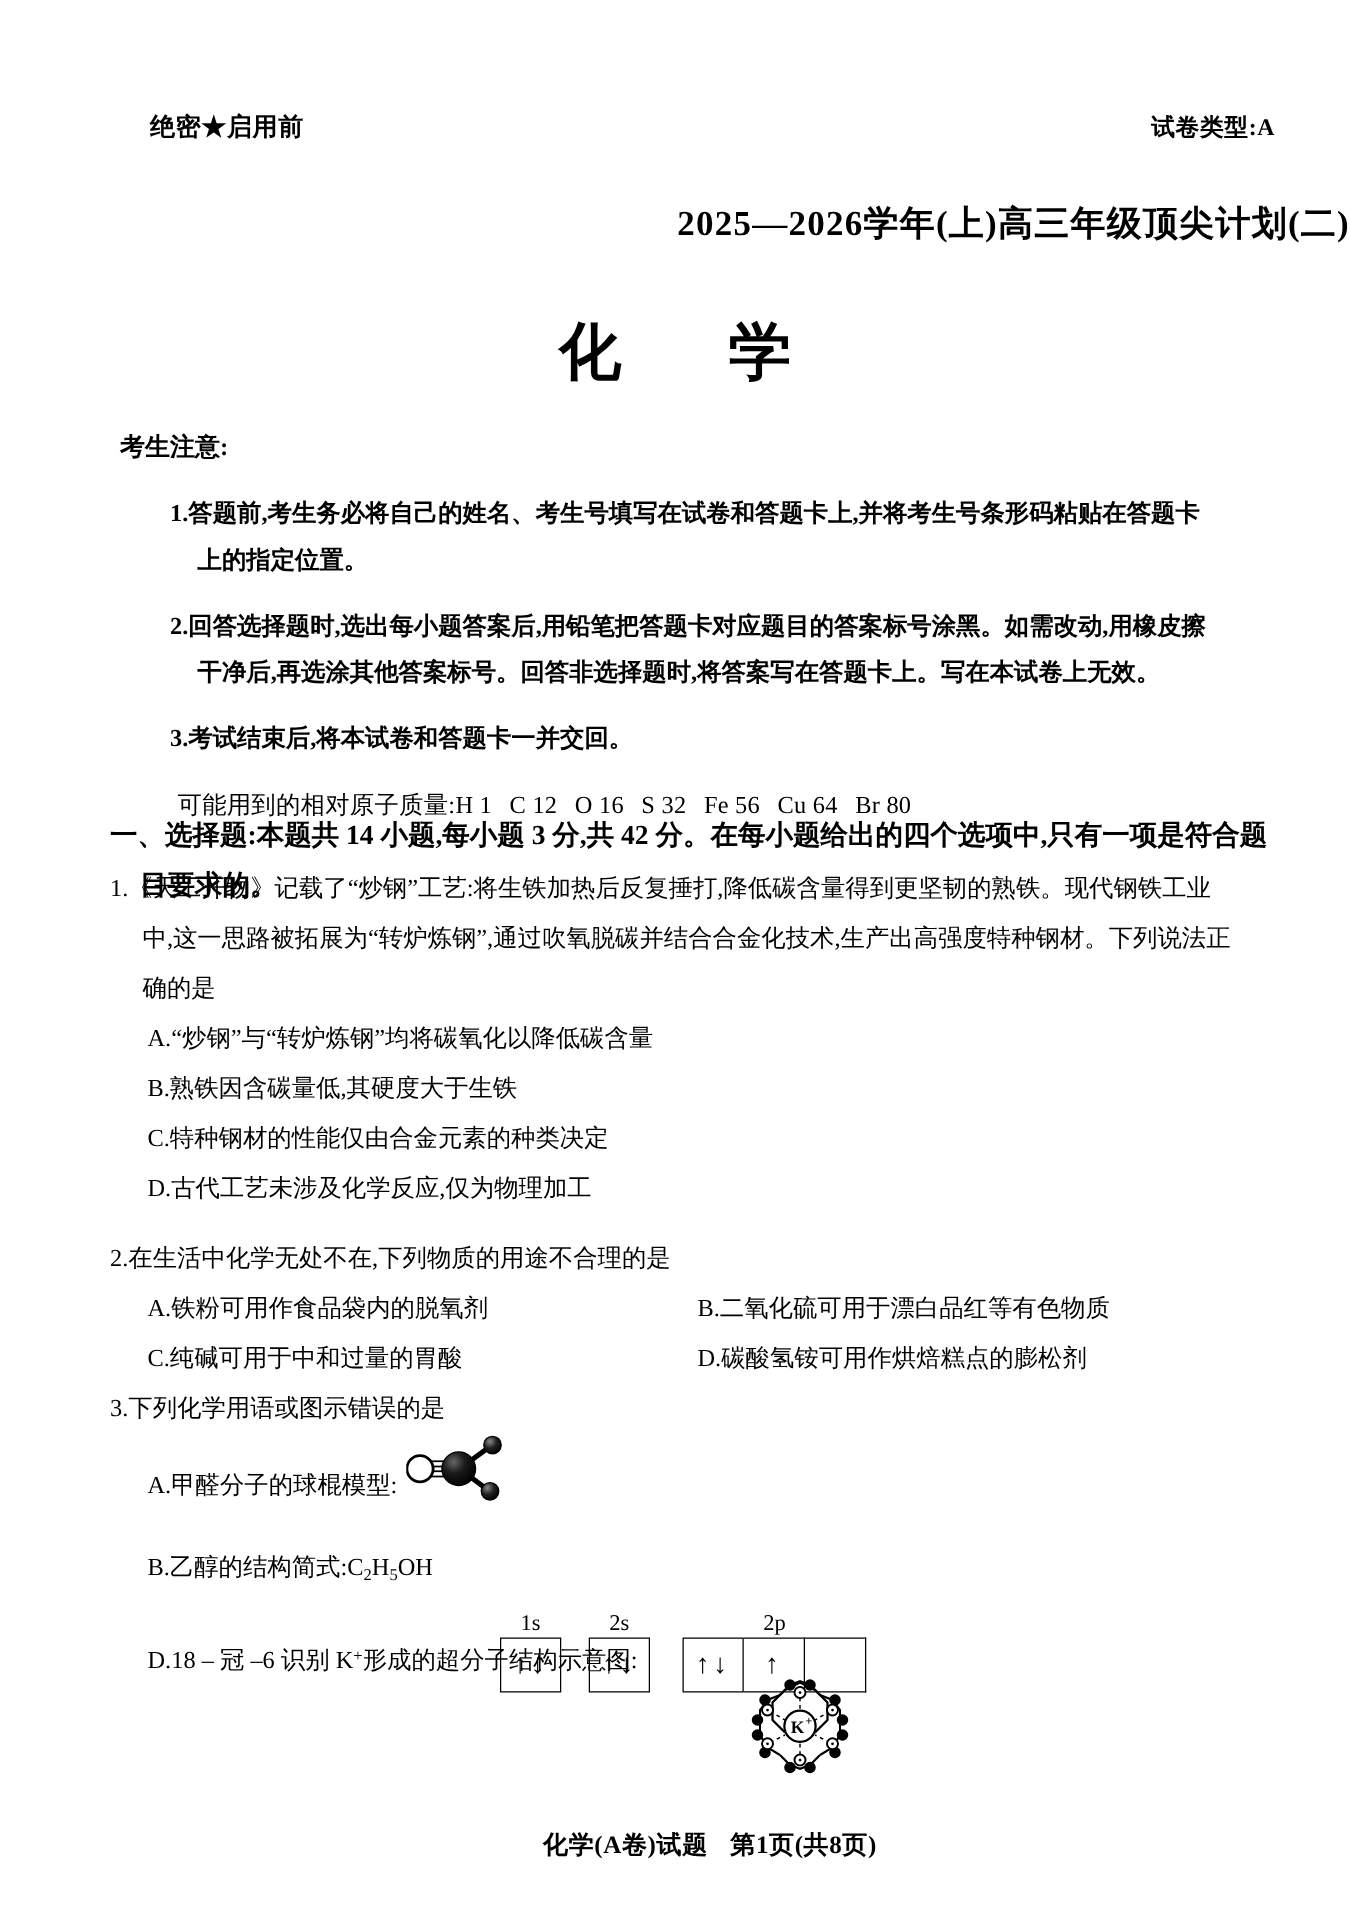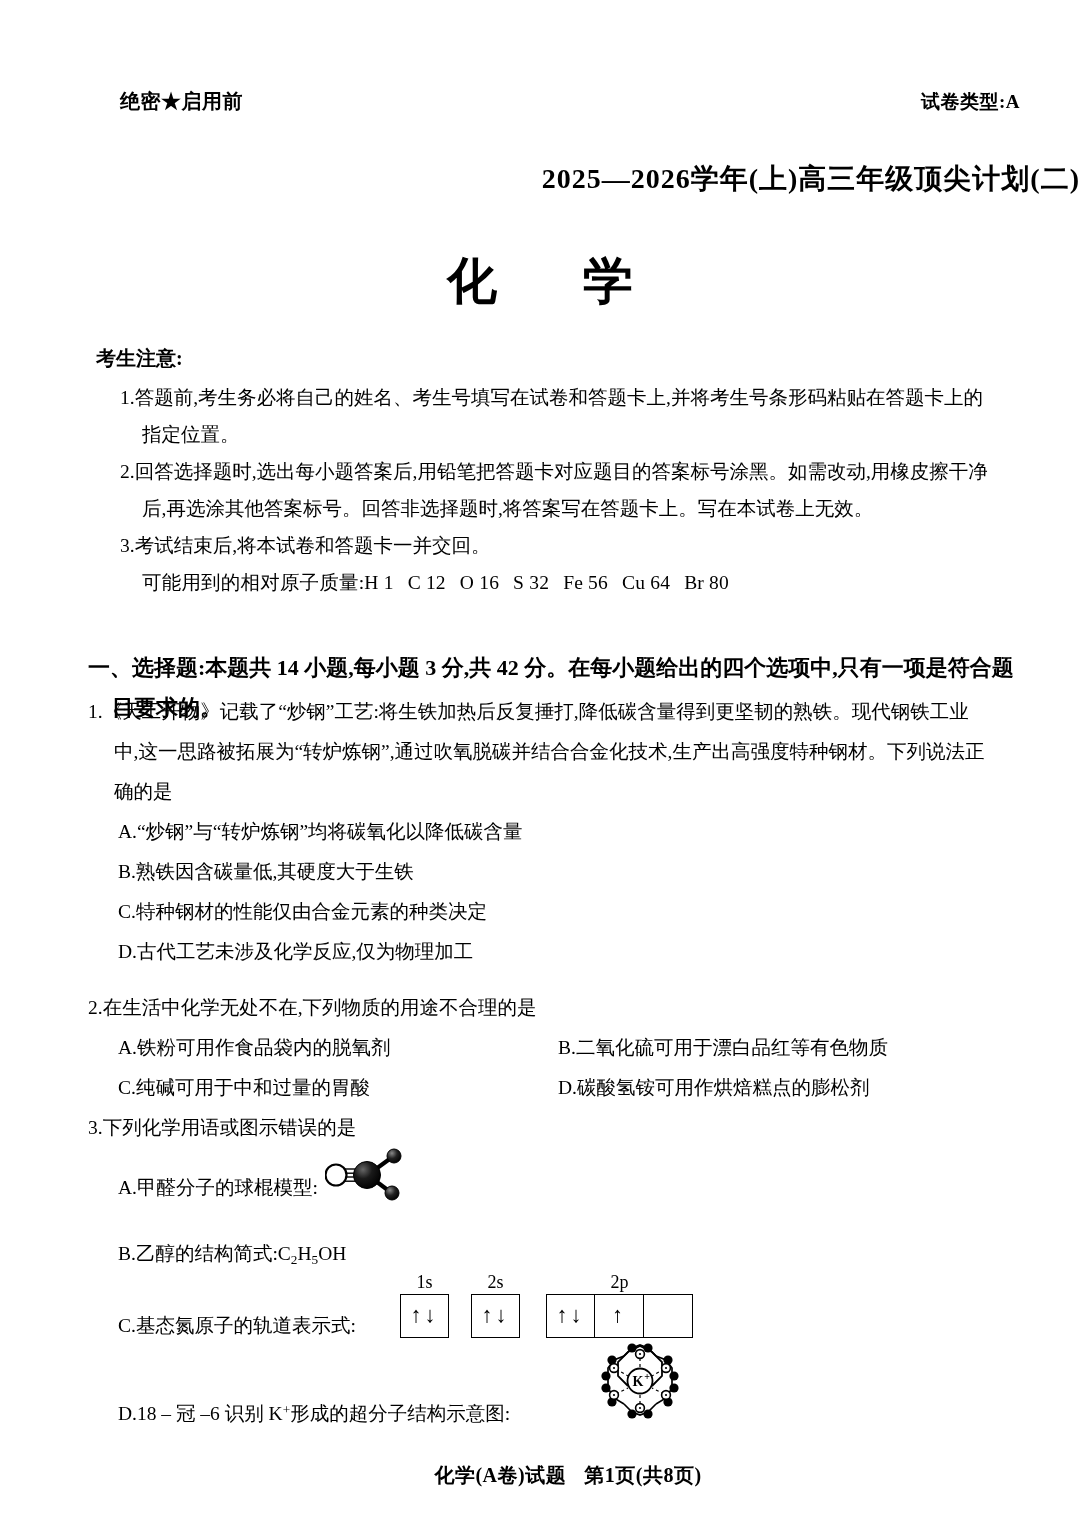--- a/index.html
+++ b/index.html
@@ -77,21 +77,22 @@
     line-height: 37px;
   }
   .notice-title {
     font-weight: 700;
     font-size: 20px;
     margin-bottom: 2px;
   }
   .notice-item {
     padding-left: 46px;
     text-indent: -22px;
-    margin: 0;
+    margin: 16px;
+    font-weight: bold;
   }
   .notice-mass {
     padding-left: 46px;
     margin: 0;
     letter-spacing: 0.2px;
   }
   .notice-mass .m {
     margin-right: 14px;
     white-space: nowrap;
   }
@@ -157,20 +158,21 @@
     display: flex;
     align-items: flex-end;
     gap: 0;
   }
   .orb-group { display: flex; flex-direction: column; align-items: center; }
   .orb-label {
     font-size: 18px;
     line-height: 20px;
     margin-bottom: 2px;
     font-family: "Liberation Serif", serif;
+    margin-top: 16px;
   }
   .orb-boxes { display: flex; }
   .orb-box {
     width: 49px;
     height: 44px;
     border: 1.6px solid #000;
     box-sizing: border-box;
     display: flex;
     align-items: center;
     justify-content: center;
@@ -284,23 +286,20 @@
           <circle cx="69" cy="10" r="7" fill="url(#gH)" stroke="#000" stroke-width="1"></circle>
           <circle cx="67" cy="47" r="7" fill="url(#gH)" stroke="#000" stroke-width="1"></circle>
         </svg>
       </span>
     </div>
 
     <div class="opt" style="line-height:46px;">
       <span>B.乙醇的结构简式:</span><span><span>C</span><sub>2</sub><span>H</span><sub>5</sub><span>OH</span></span>
     </div>
 
-    <div class="opt" style="line-height:86px;">
-      <span>C.基态氮原子的轨道表示式:</span>
-    </div>
 
     <div class="opt" style="line-height:84px;">
       <span><span>D.18 – 冠 –6 识别 K</span><sup>+</sup><span>形成的超分子结构示意图:</span></span>
     </div>
   </div>
 
   <div class="orb-wrap">
     <div class="orb-group">
       <div class="orb-label">1s</div>
       <div class="orb-boxes">

